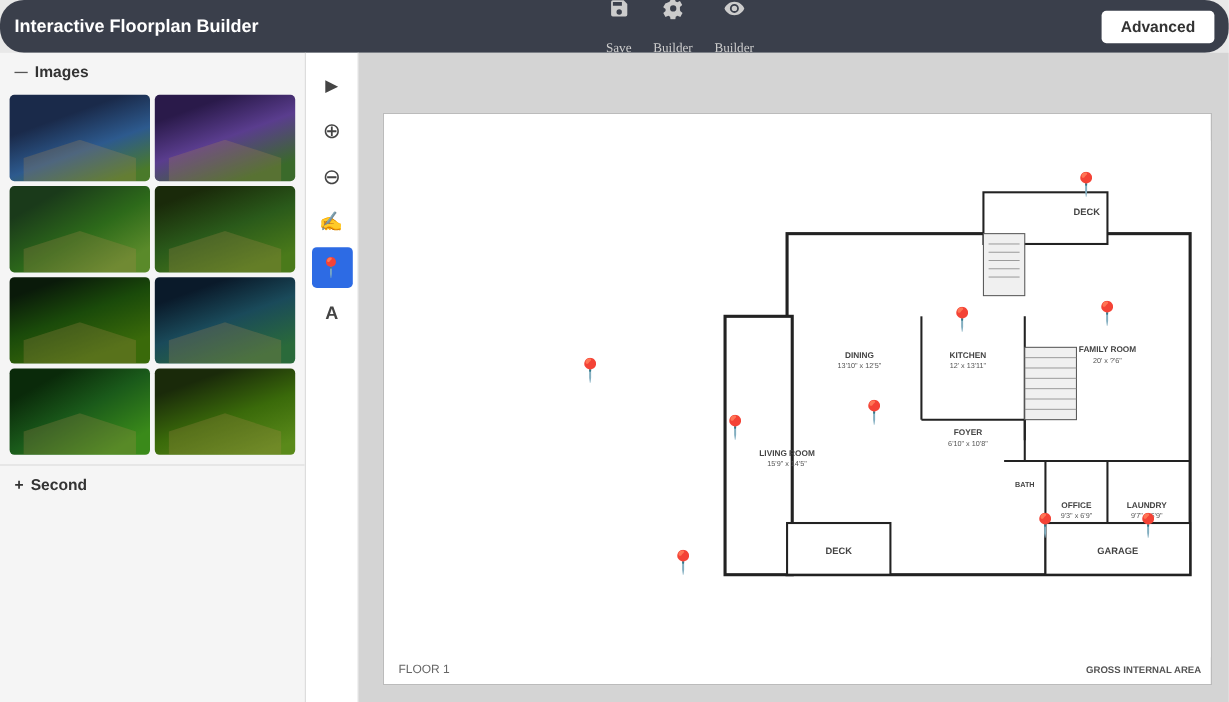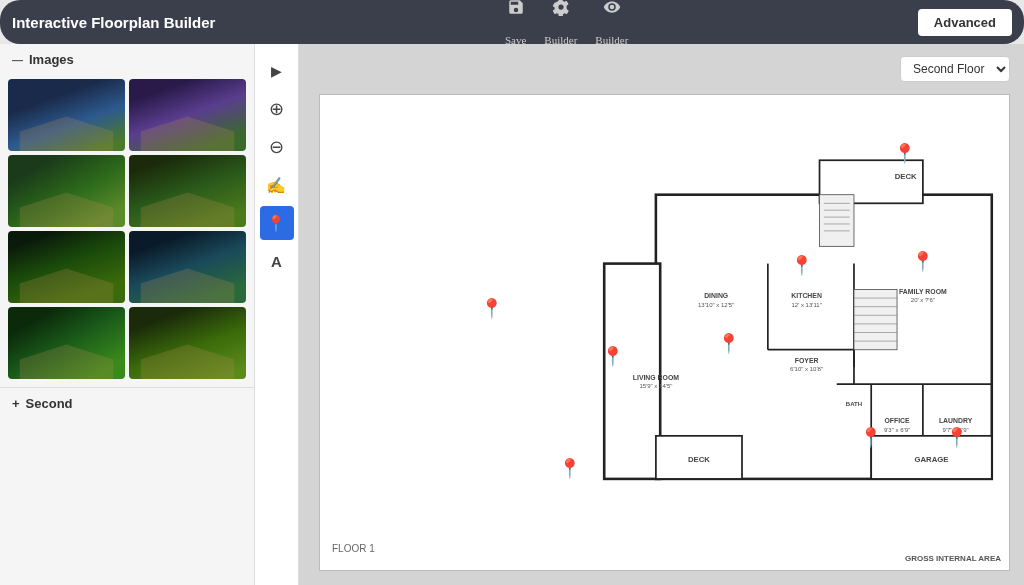--- a/index.html
+++ b/index.html
@@ -187,21 +187,21 @@
       border: 1px solid #bbb;
     }
     .floorplan-svg {
       width: 100%;
       height: 100%;
     }
 
     
     .floor-label {
       position: absolute;
-      bottom: 16px;
+      bottom: 6px;
       left: 12px;
       font-size: 10px;
       color: #666;
     }
 
     .gross-area-text {
       position: absolute;
       bottom: 6px;
       right: 8px;
       font-size: 9px;
@@ -308,24 +308,20 @@
     </button>
     <button class="tool-btn active" title="Pin">
       <span style="font-size:16px;">📍</span>
     </button>
     <button class="tool-btn" title="Text">
       <span style="font-size:15px;font-weight:bold;">A</span>
     </button>
   </div>
 
   <div class="canvas-area">
-    <select class="floor-selector">
-      <option>Second Floor</option>
-      <option>First Floor</option>
-    </select>
 
     <div class="floorplan-container">
       <svg class="floorplan-svg" viewBox="0 0 800 500" xmlns="http://www.w3.org/2000/svg">
 
         <rect x="0" y="0" width="800" height="500" fill="white"></rect>
 
         <rect x="390" y="90" width="390" height="330" fill="white" stroke="#222" stroke-width="3"></rect>
 
         <rect x="330" y="170" width="65" height="250" fill="white" stroke="#222" stroke-width="3"></rect>
 

